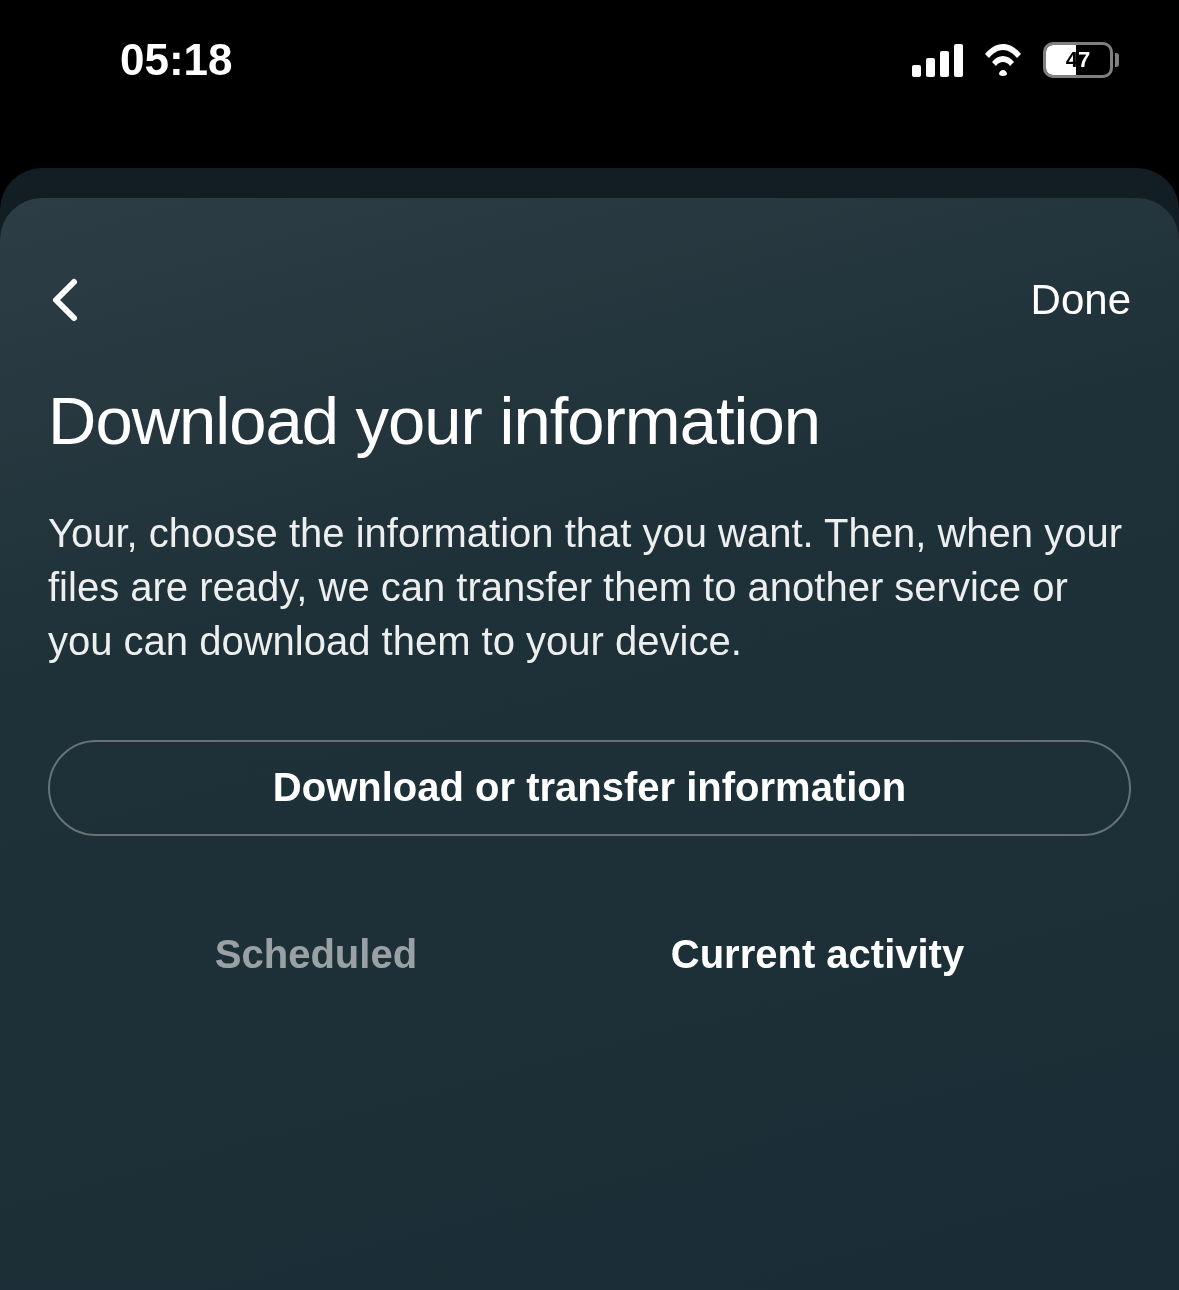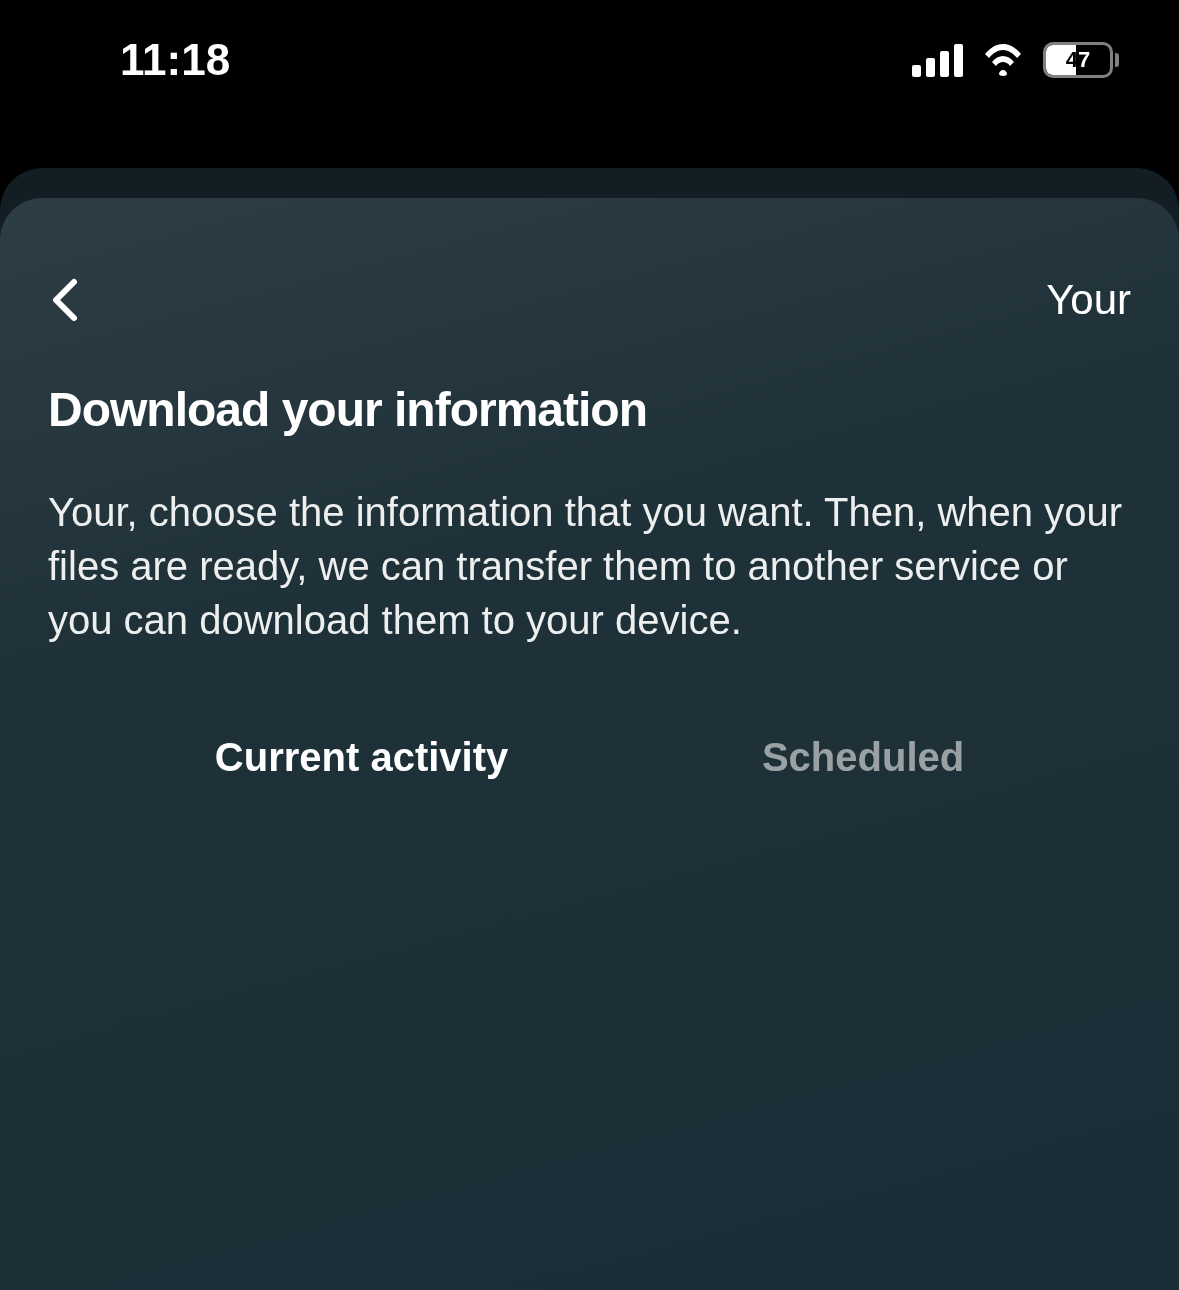--- a/index.html
+++ b/index.html
@@ -152,22 +152,22 @@
     .done-button {
       font-size: 42px;
       font-weight: 400;
       color: #fff;
       background: none;
       border: none;
       cursor: pointer;
     }
 
     .page-title {
-      font-size: 48px;
-      font-weight: 700;
+      font-size: 67px;
+      font-weight: 400;
       letter-spacing: -1px;
       margin-bottom: 48px;
       line-height: 1.1;
     }
 
     .description {
       font-size: 40px;
       font-weight: 400;
       line-height: 1.35;
       color: rgba(255,255,255,0.92);
@@ -218,21 +218,21 @@
     }
 
     .tab-inactive {
       color: rgba(255,255,255,0.55);
     }
   </style>
 </head>
 <body>
 
 <div class="status-bar">
-  <div class="status-time">11:18</div>
+  <div class="status-time">05:18</div>
   <div class="status-right">
     <div class="signal-bars">
       <div class="signal-bar"></div>
       <div class="signal-bar"></div>
       <div class="signal-bar"></div>
       <div class="signal-bar"></div>
     </div>
     <div class="wifi-icon">
       <svg viewBox="0 0 44 32" fill="none">
         <path d="M22 26 C24 26 26 28 26 30 C26 31 24 32 22 32 C20 32 18 31 18 30 C18 28 20 26 22 26 Z" fill="#fff"></path>
@@ -255,26 +255,27 @@
 
 <div class="sheet-backdrop"></div>
 
 <div class="sheet">
   <div class="nav-row">
     <div class="back-icon">
       <svg viewBox="0 0 36 48" fill="none">
         <path d="M26 6 L8 24 L26 42" stroke="#fff" stroke-width="6" stroke-linecap="round" stroke-linejoin="round"></path>
       </svg>
     </div>
-    <button class="done-button">Your</button>
+    <button class="done-button">Done</button>
   </div>
 
   <h1 class="page-title">Download your information</h1>
 
 
   <p class="description-2">Your, choose the information that you want. Then, when your files are ready, we can transfer them to another service or you can download them to your device.</p>
 
+  <button class="action-button">Download or transfer information</button>
 
   <div class="tabs">
+    <button class="tab tab-inactive">Scheduled</button>
     <button class="tab tab-active">Current activity</button>
-    <button class="tab tab-inactive">Scheduled</button>
   </div>
 </div>
 
 </body></html>

